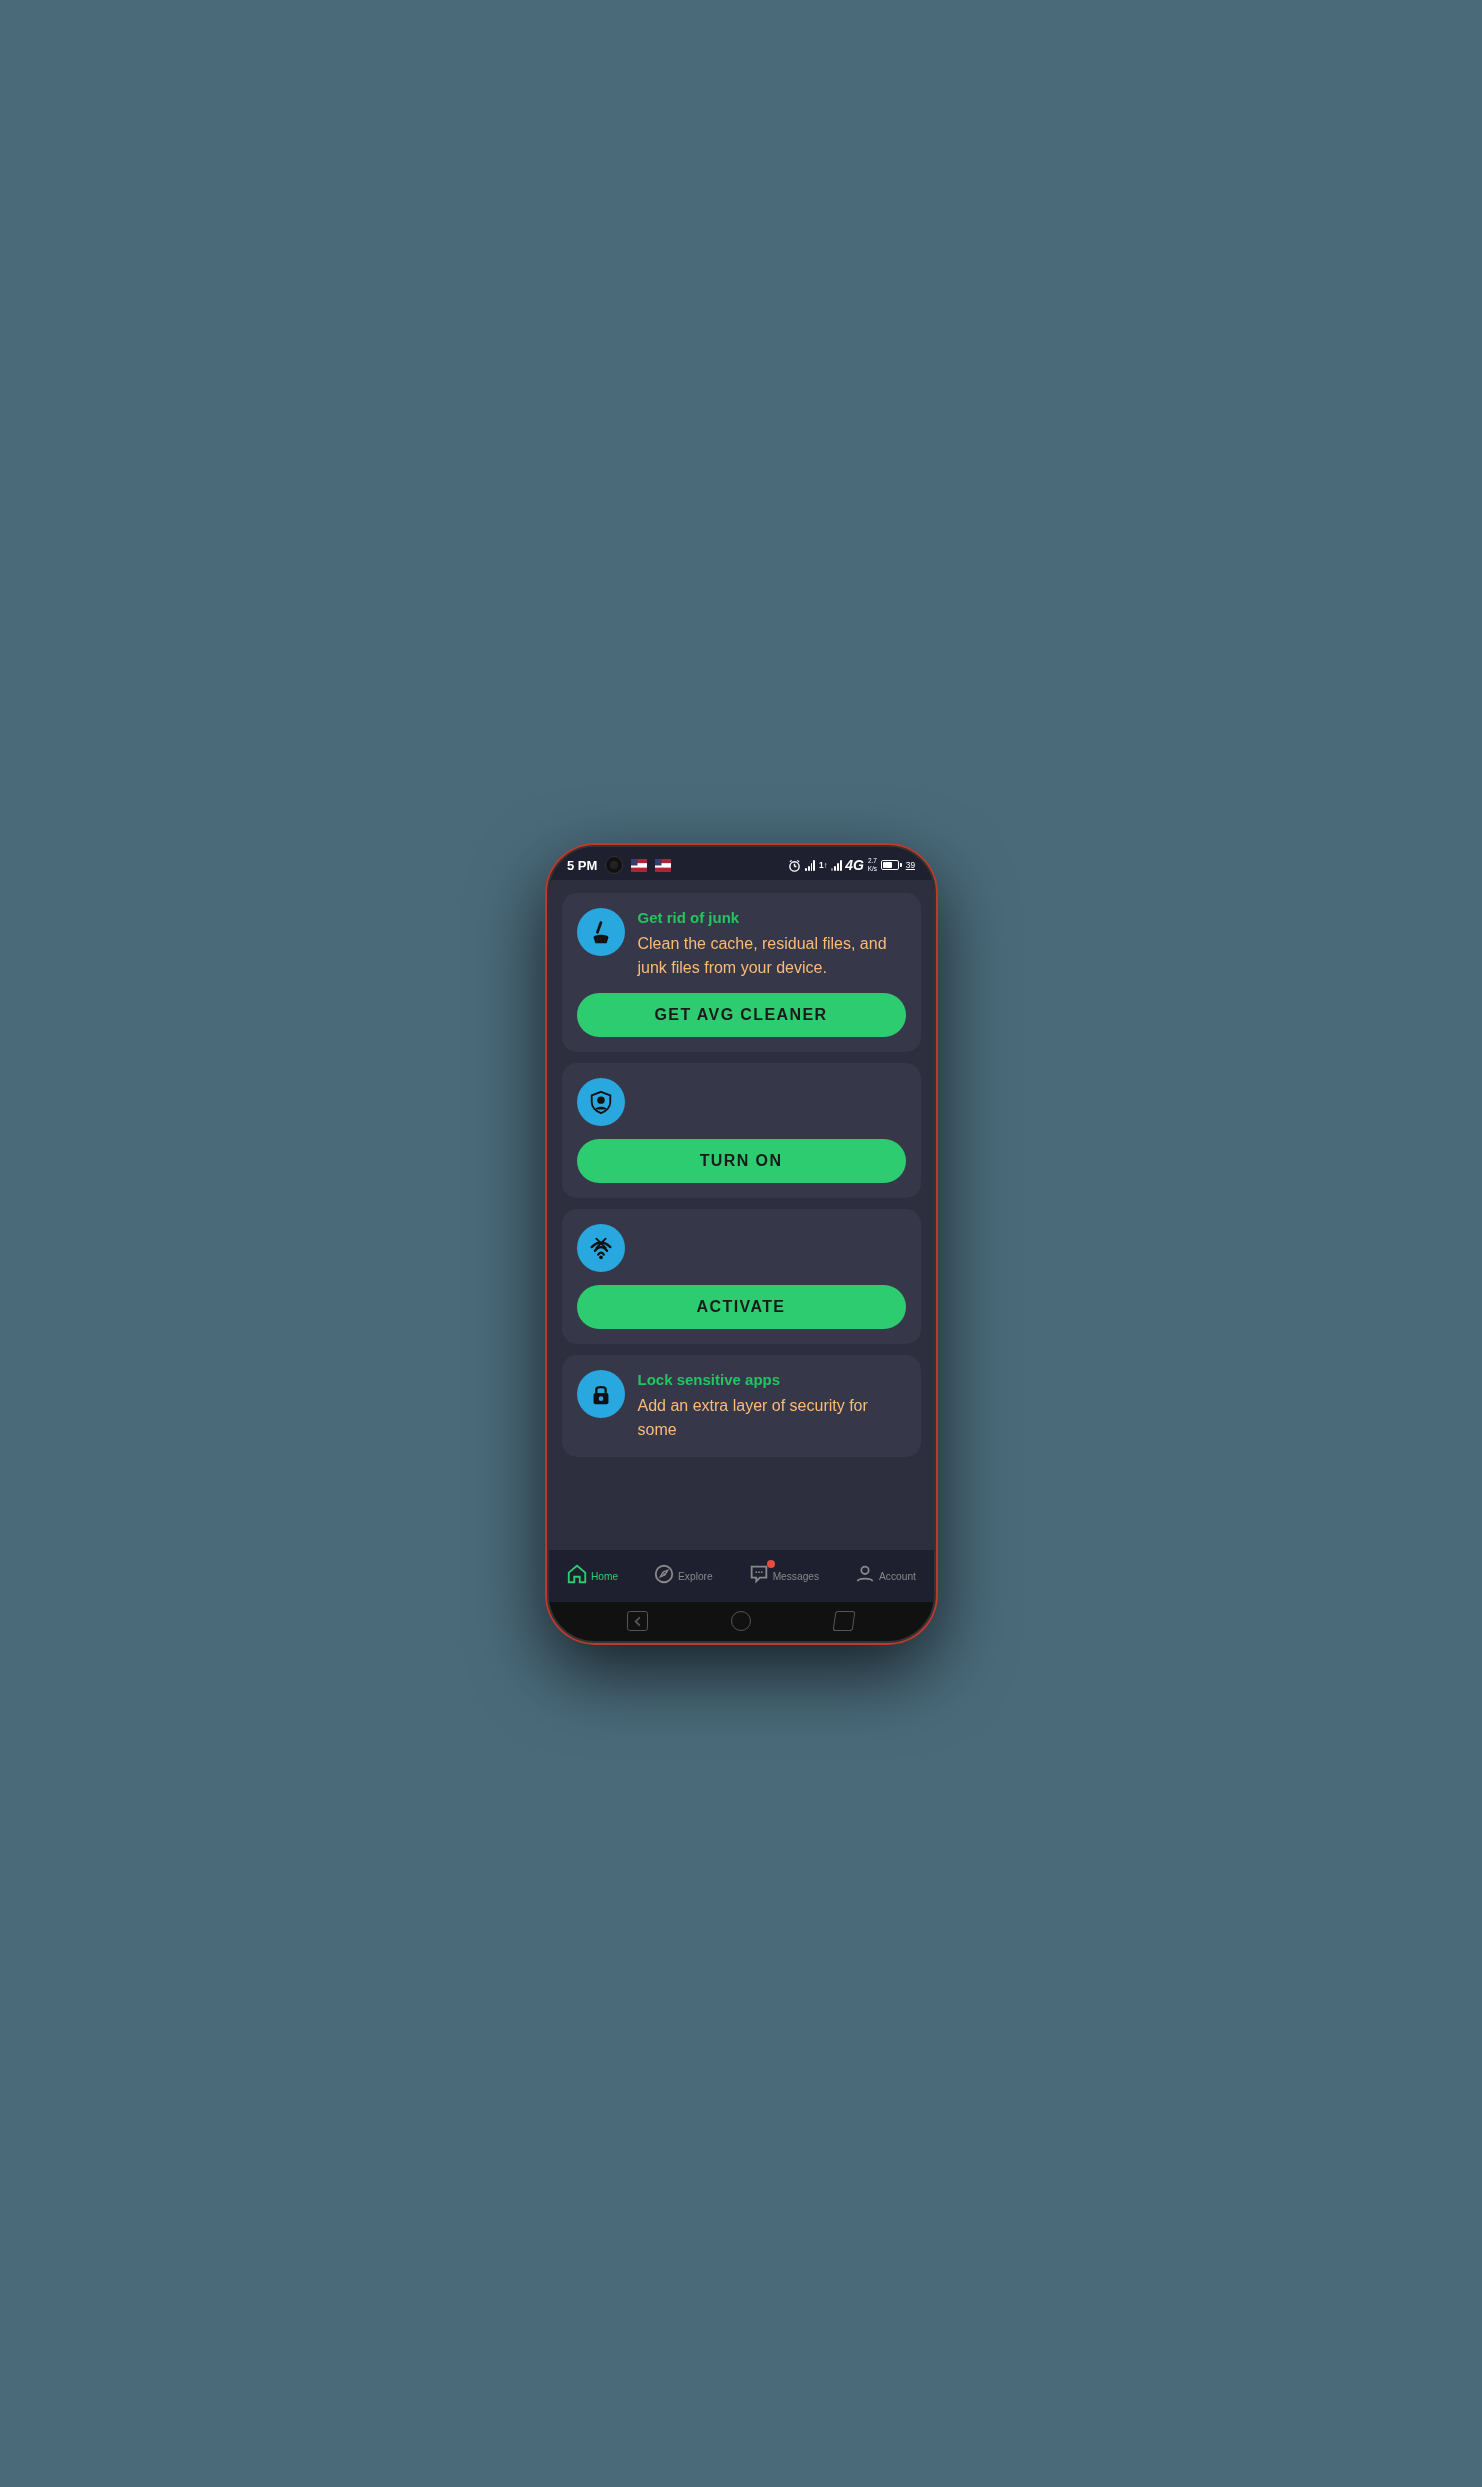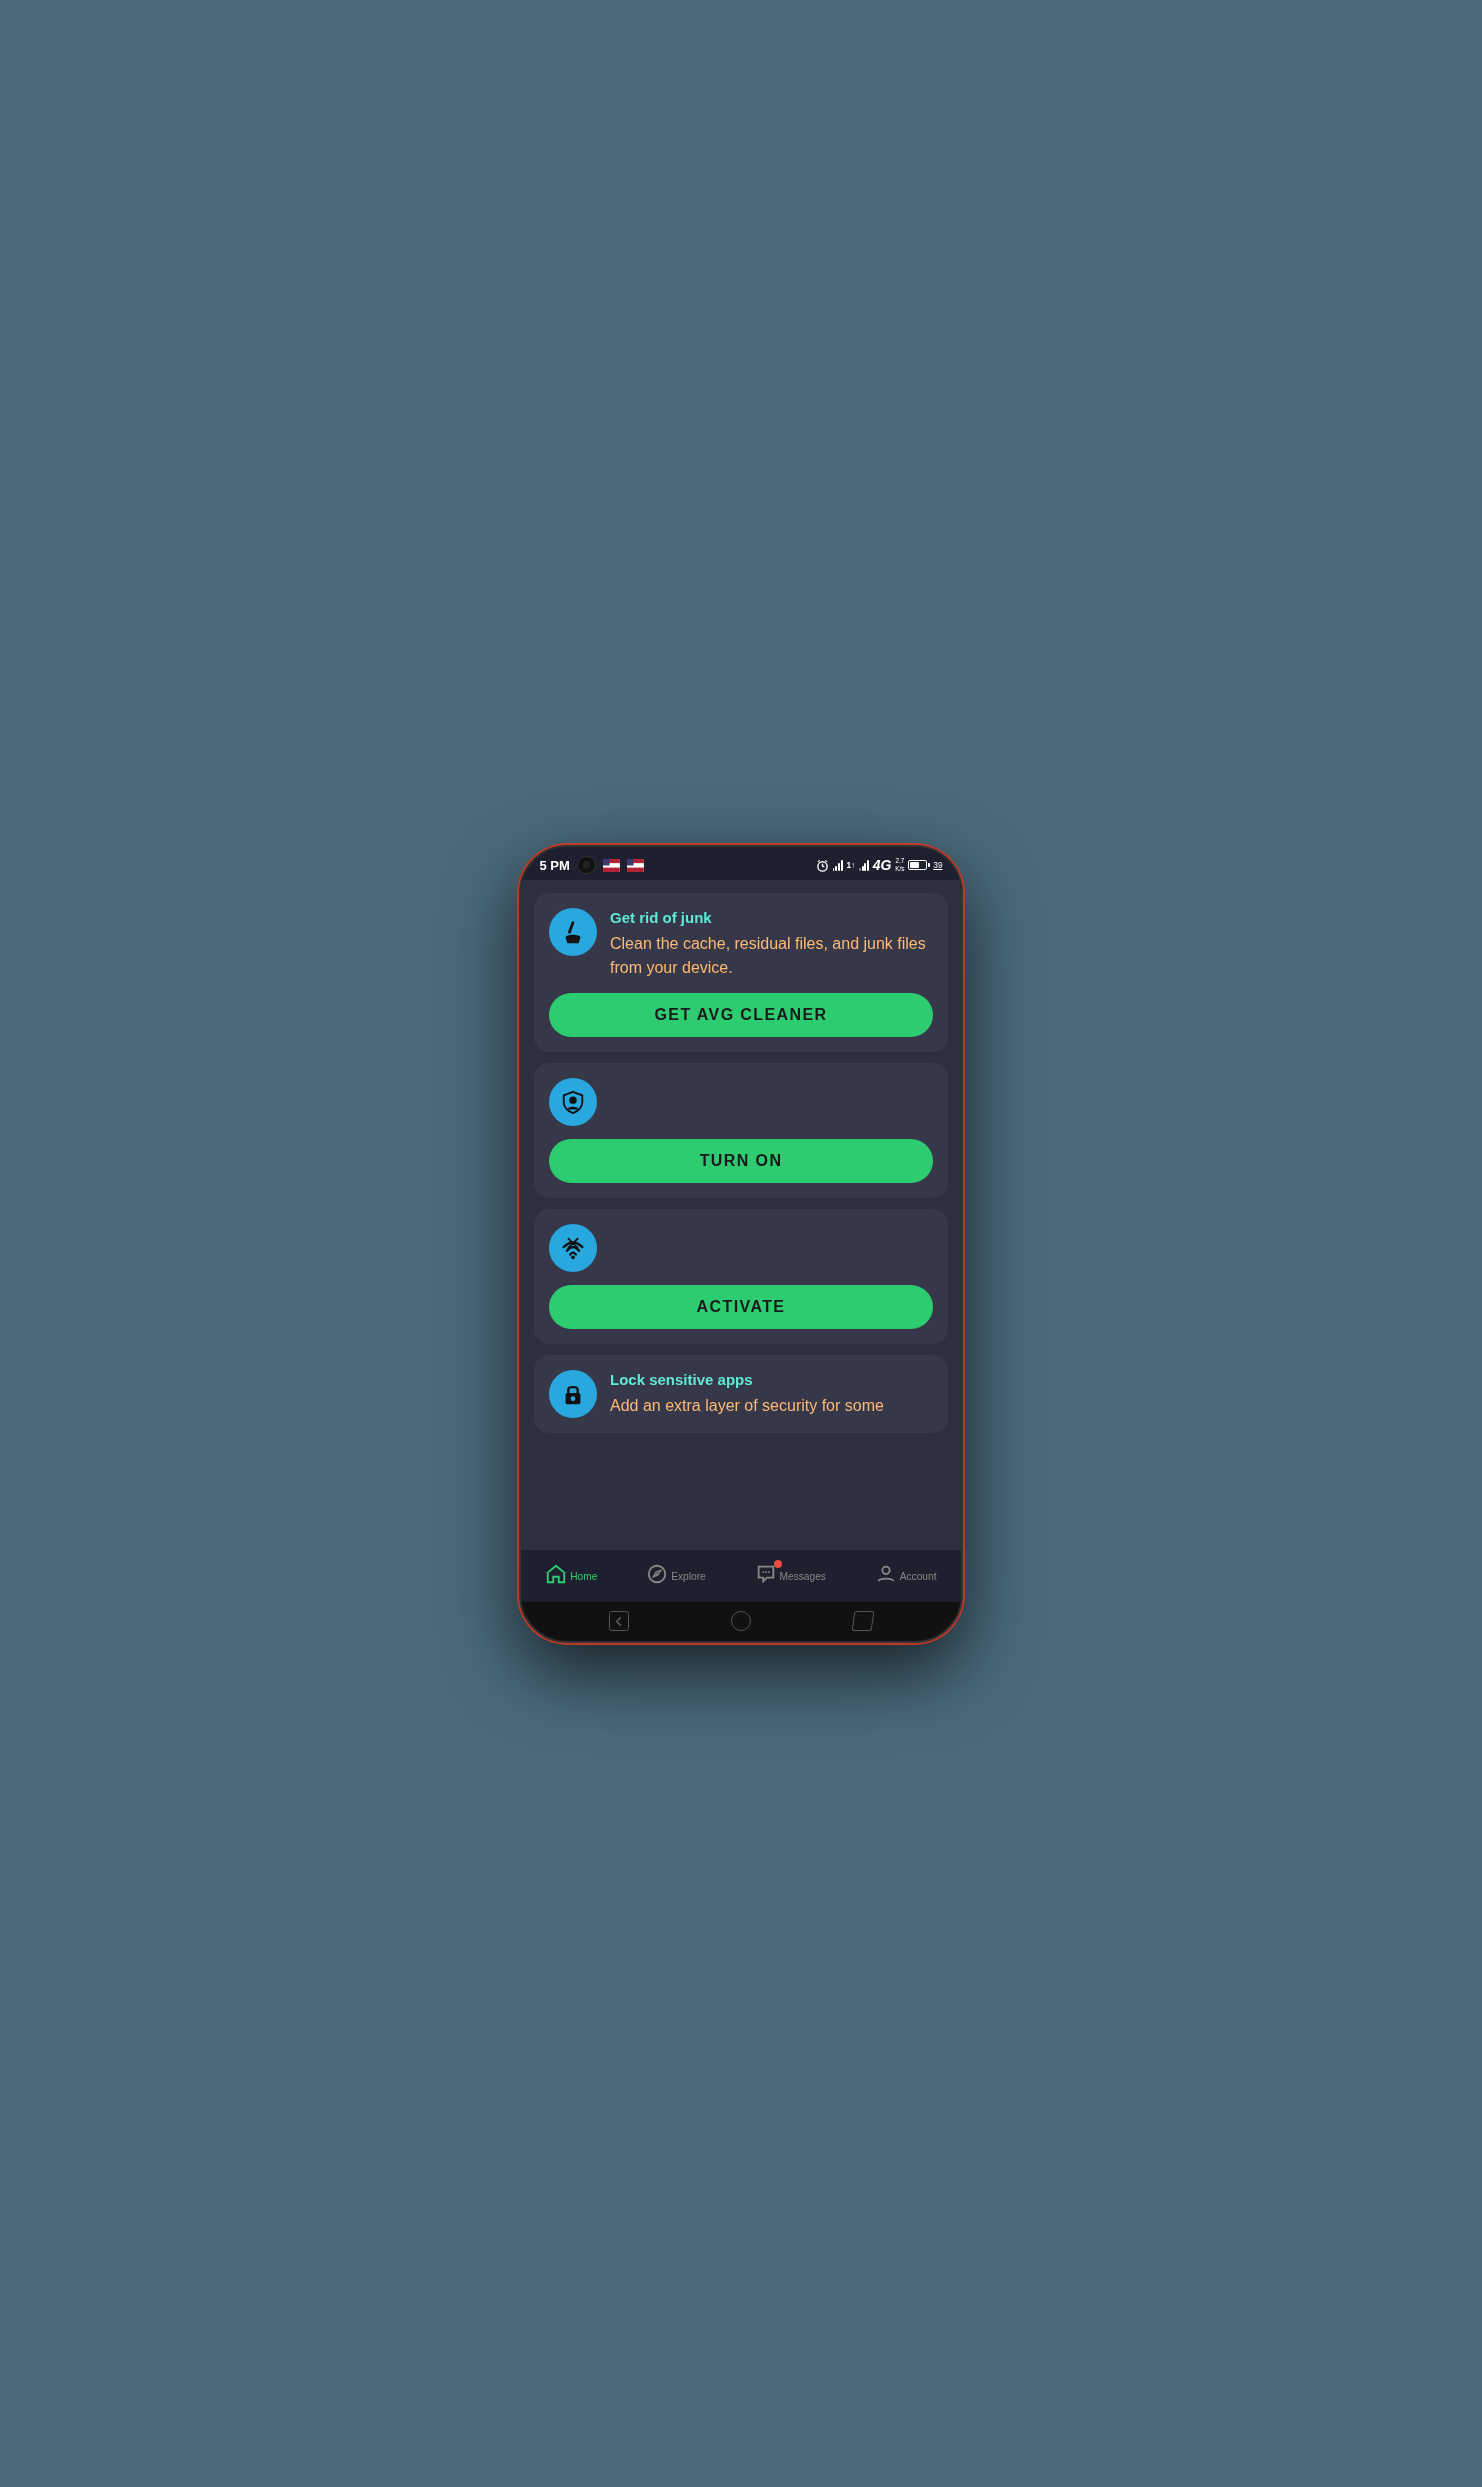--- a/index.html
+++ b/index.html
@@ -7,21 +7,21 @@
     body {
       background-color: #4a6a7a;
       display: flex;
       justify-content: center;
       align-items: center;
       min-height: 100vh;
       font-family: 'Segoe UI', Arial, sans-serif;
     }
 
     .phone-outer {
-      width: 444px;
+      width: 389px;
       height: 798px;
       background: #1a1a1a;
       border-radius: 48px;
       border: 2.8px solid #333;
       box-shadow:
         0 0 0 1.9px #c0392b,
         0 28px 74px rgba(0,0,0,0.7);
       position: relative;
       overflow: hidden;
       display: flex;
@@ -188,21 +188,21 @@
       justify-content: center;
       flex-shrink: 0;
       font-size: 20.4px;
     }
 
     .card-text {
       flex: 1;
     }
 
     .card-title {
-      color: #5eead4;
+      color: #22c55e;
       font-size: 15px;
       font-weight: 700;
       margin-bottom: 4.6px;
       line-height: 1.3;
     }
 
     .card-desc {
       color: #fdba74;
       font-size: 16px;
       line-height: 1.5;

